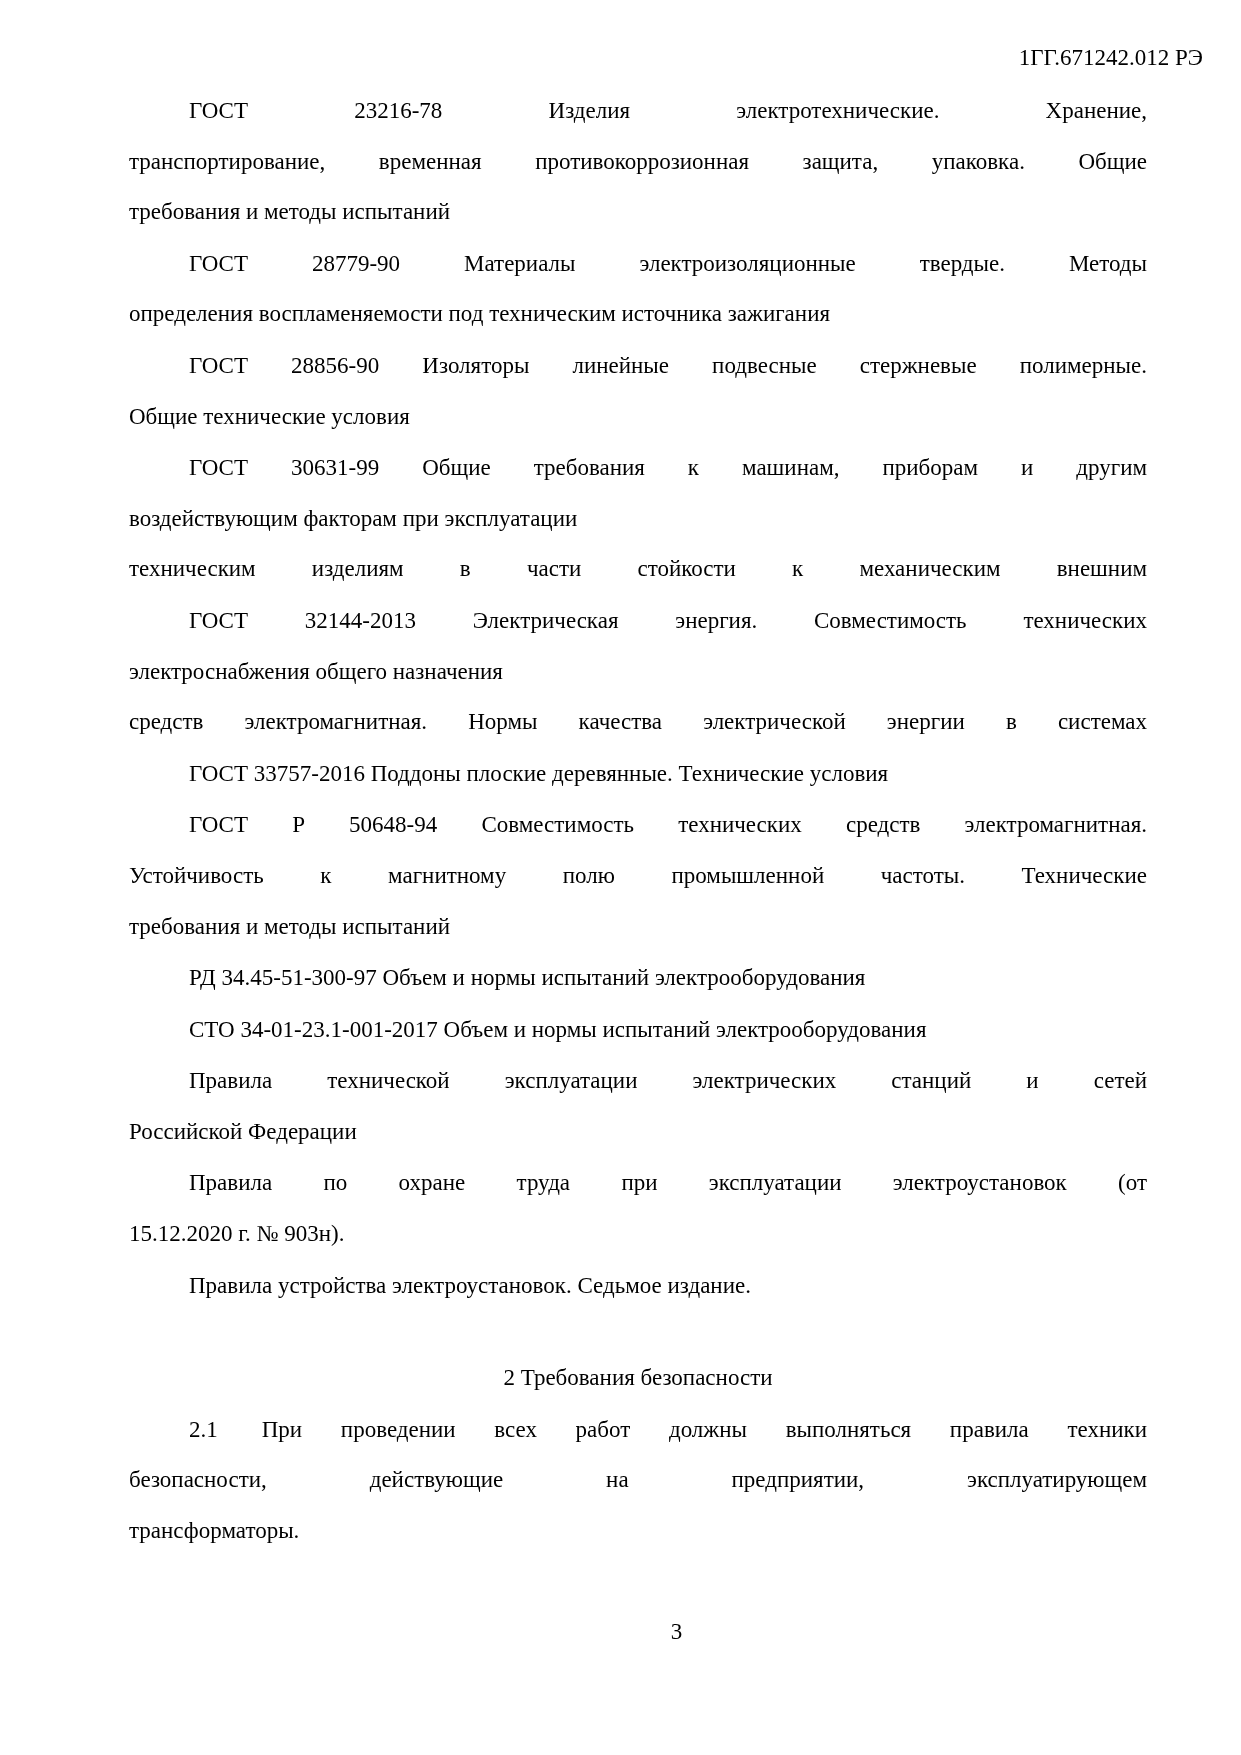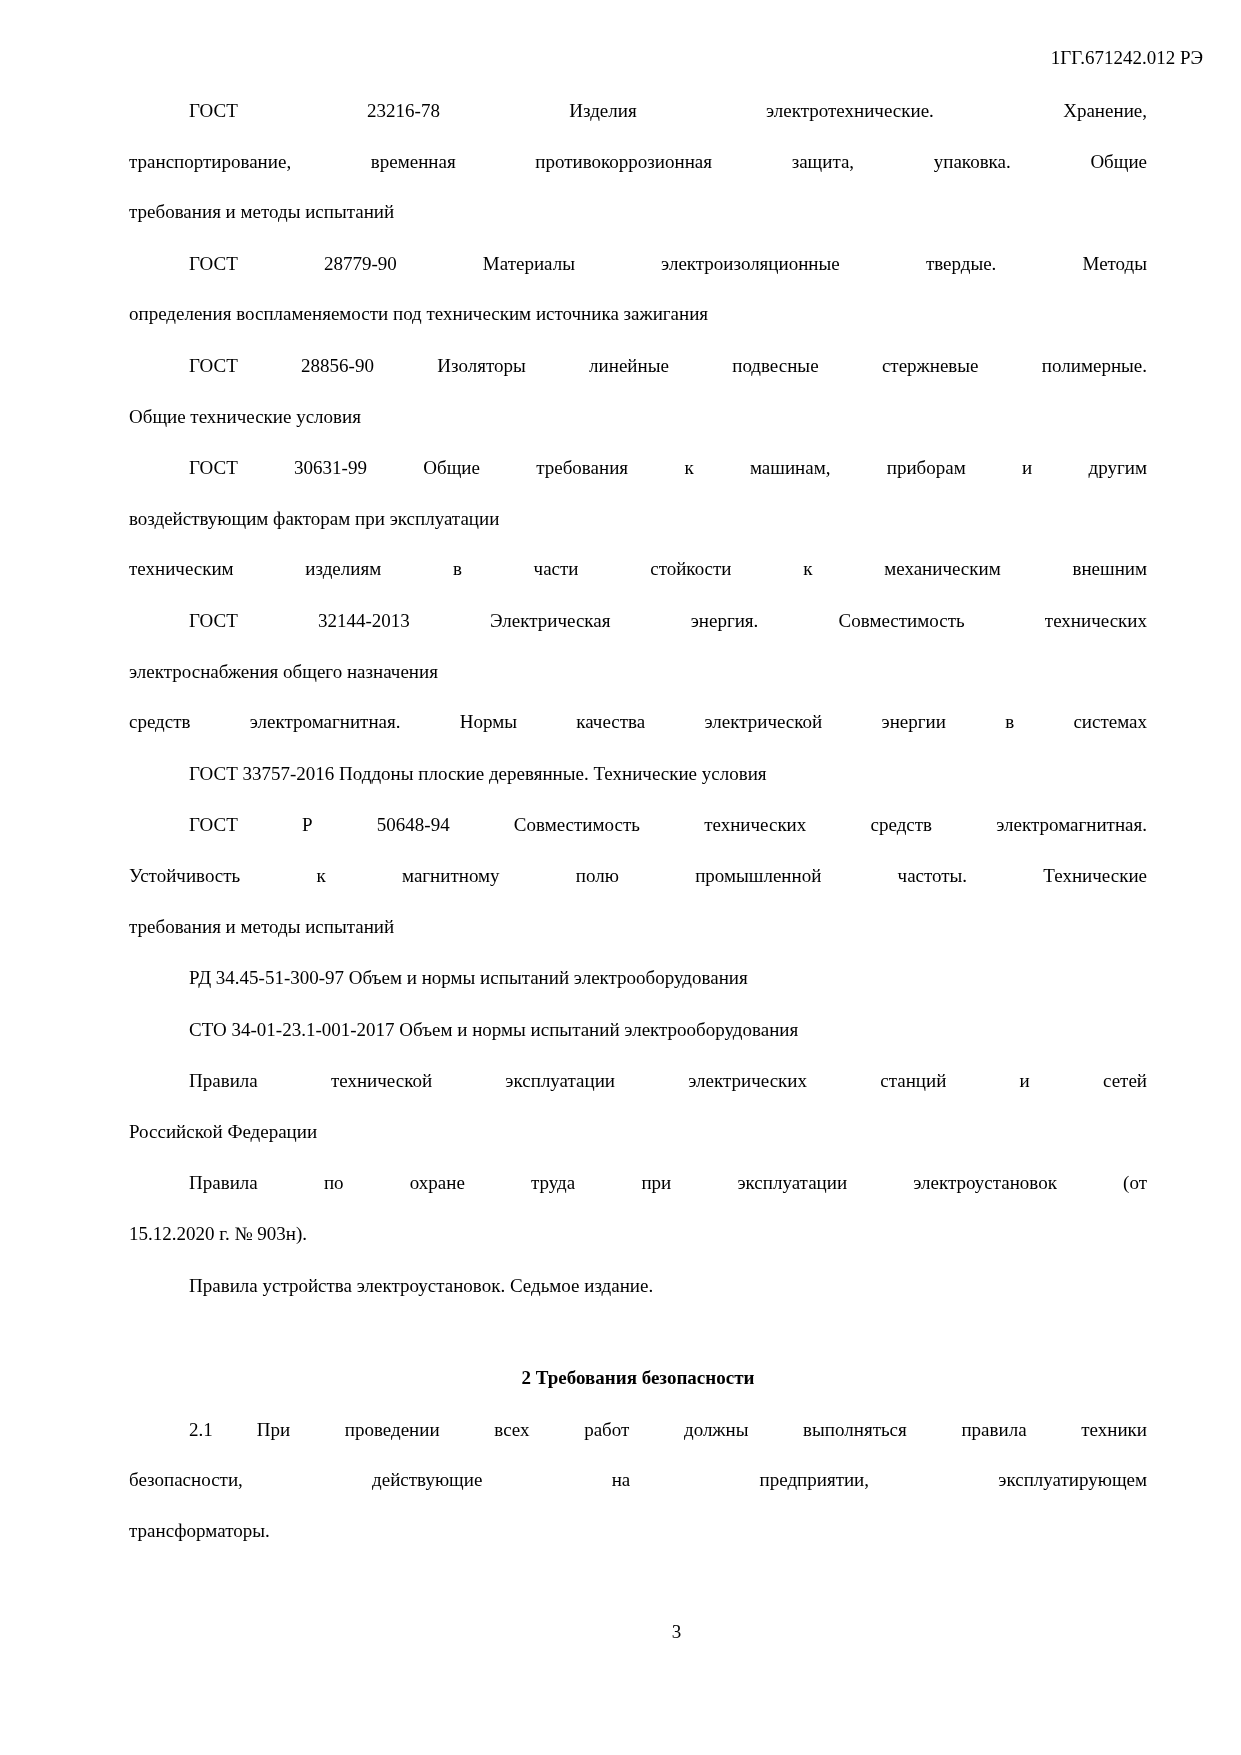--- a/index.html
+++ b/index.html
@@ -7,21 +7,21 @@
     padding: 0;
     background: #ffffff;
   }
   .page {
     position: relative;
     width: 1241px;
     height: 1755px;
     background: #ffffff;
     color: #000000;
     font-family: "Liberation Serif", "DejaVu Serif", serif;
-    font-size: 19px;
+    font-size: 23px;
     line-height: 50.6px;
     overflow: hidden;
   }
   .doc-code {
     position: absolute;
     top: 33px;
     left: 128px;
     right: 38px;
     text-align: right;
     white-space: nowrap;
@@ -37,21 +37,21 @@
     text-align: justify;
     text-align-last: justify;
   }
   .line.last {
     text-align-last: left;
   }
   .line.first {
     text-indent: 60px;
   }
   .heading {
-    font-weight: bold;
+    font-weight: normal;
     text-align: center;
     text-align-last: center;
     margin-top: 42px;
   }
   .tab {
     display: inline-block;
     width: 44px;
   }
   .page-number {
     position: absolute;

